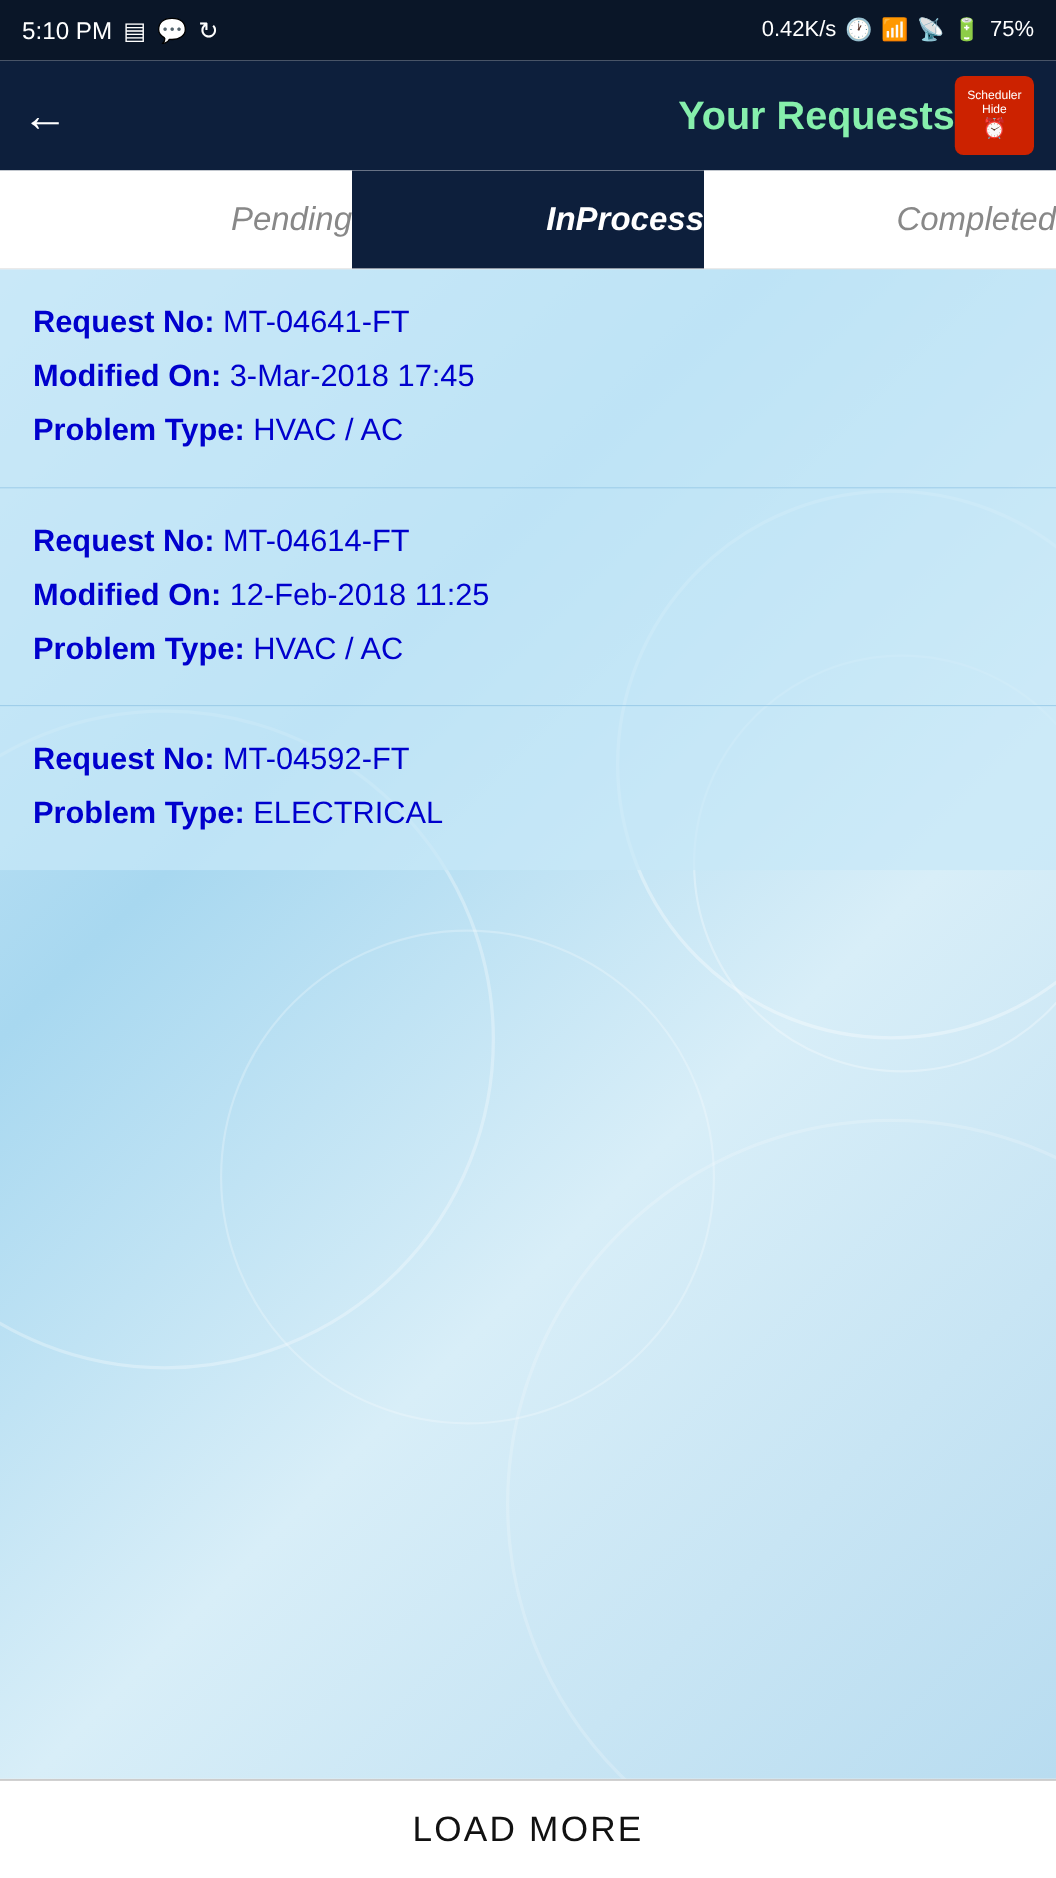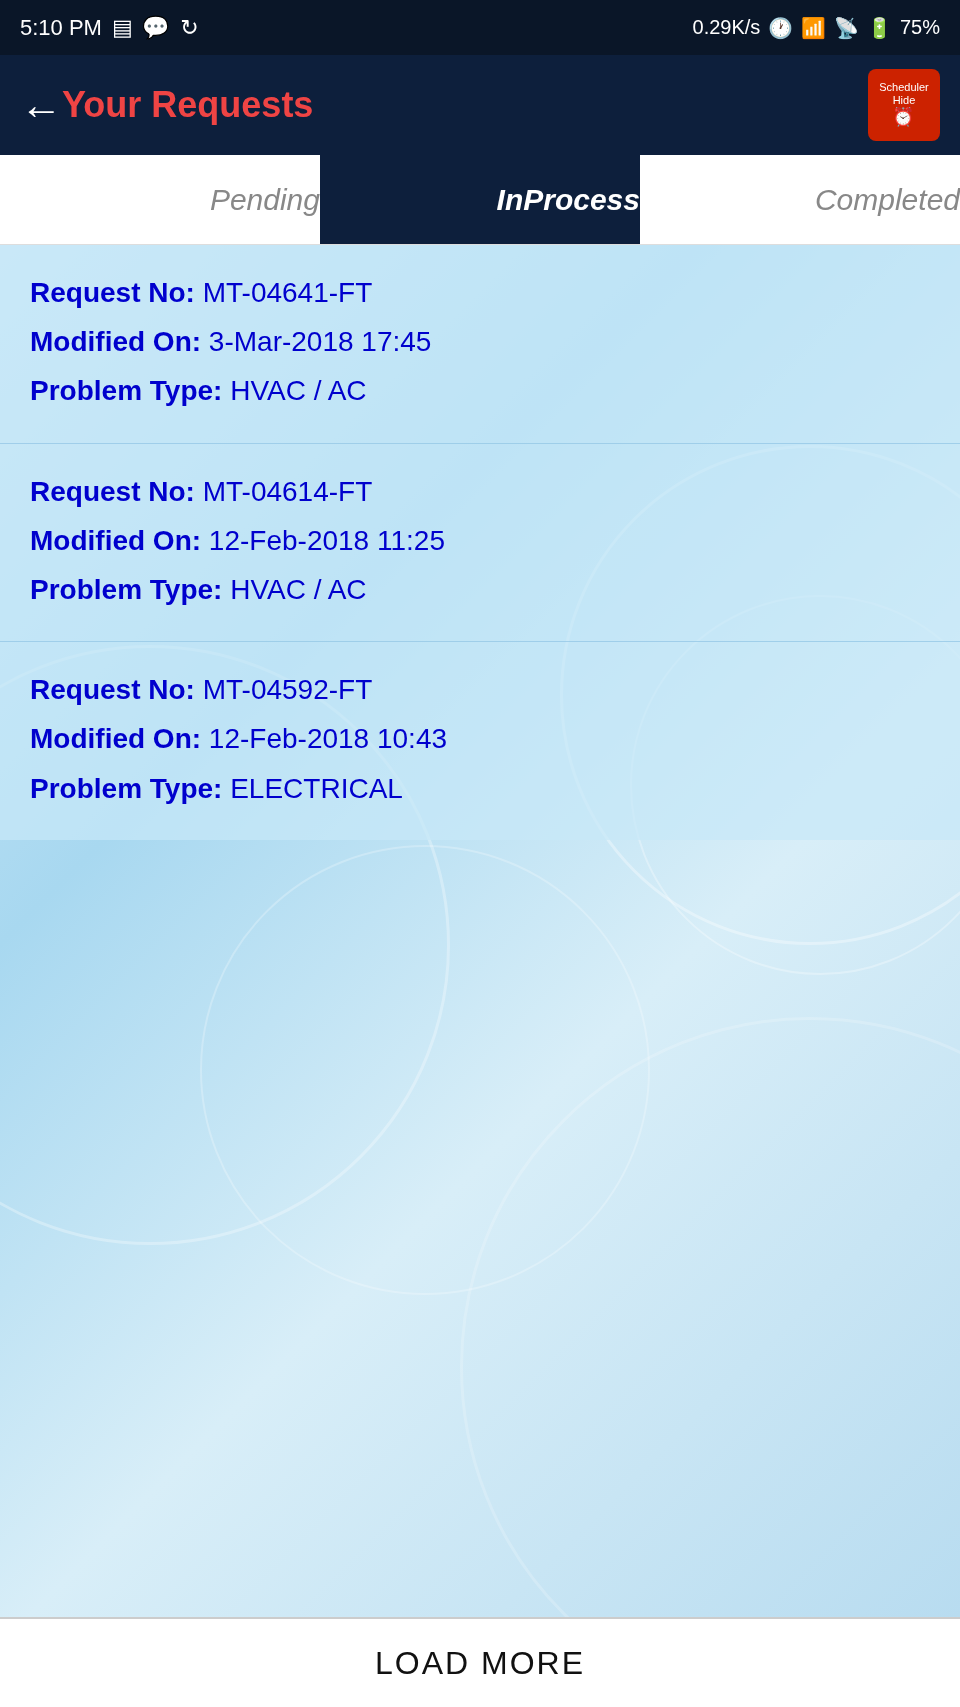--- a/index.html
+++ b/index.html
@@ -40,22 +40,22 @@
     }
     .header-back {
       font-size: 42px;
       color: #fff;
       cursor: pointer;
       font-weight: bold;
     }
     .header-title {
       font-size: 36px;
       font-weight: bold;
-      color: #ef4444;
-      text-align: left;
+      color: #86efac;
+      text-align: right;
       flex: 1;
     }
     .header-icon {
       width: 72px;
       height: 72px;
       background: #cc2200;
       border-radius: 8px;
       display: flex;
       align-items: center;
       justify-content: center;
@@ -162,21 +162,21 @@
 <body>
 
 <div class="status-bar">
   <div class="status-left">
     <span>5:10 PM</span>
     <span>▤</span>
     <span>💬</span>
     <span>↻</span>
   </div>
   <div class="status-right">
-    <span>0.29K/s</span>
+    <span>0.42K/s</span>
     <span>🕐</span>
     <span>📶</span>
     <span>📡</span>
     <span>🔋</span>
     <span>75%</span>
   </div>
 </div>
 
 <div class="header">
   <div class="header-back">←</div>
@@ -248,25 +248,20 @@
     </div>
   </div>
 
   <div class="request-card">
     <div class="request-field">
       <span class="label">Request No:</span>
       <span class="value"> </span>
       <span class="value">MT-04592-FT</span>
     </div>
     <div class="request-field">
-      <span class="label">Modified    On:</span>
-      <span class="value"> </span>
-      <span class="value">12-Feb-2018 10:43</span>
-    </div>
-    <div class="request-field">
       <span class="label">Problem Type:</span>
       <span class="value"> </span>
       <span class="value">ELECTRICAL</span>
     </div>
   </div>
 </div>
 
 <button class="load-more">
   <span>LOAD  MORE</span>
 </button>

